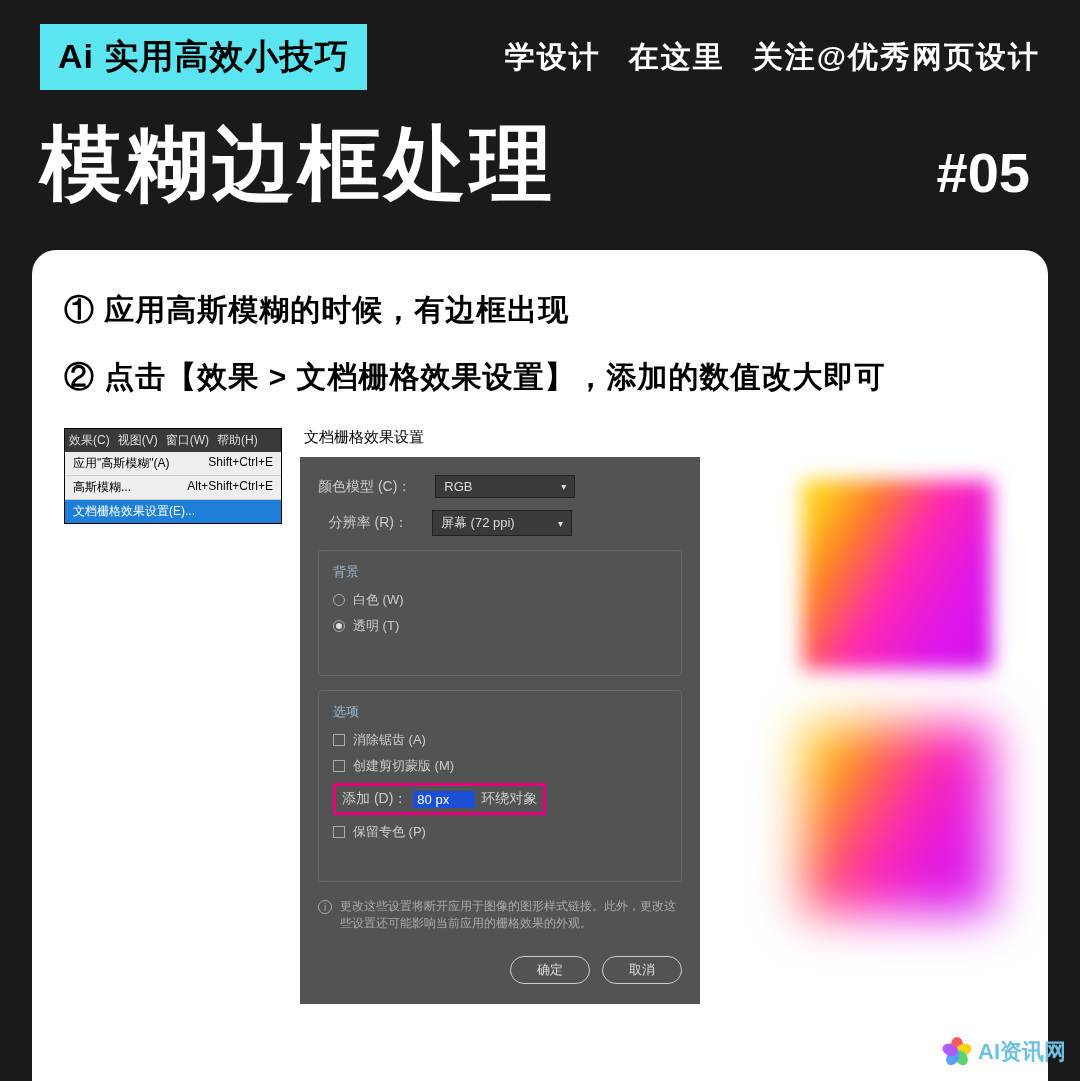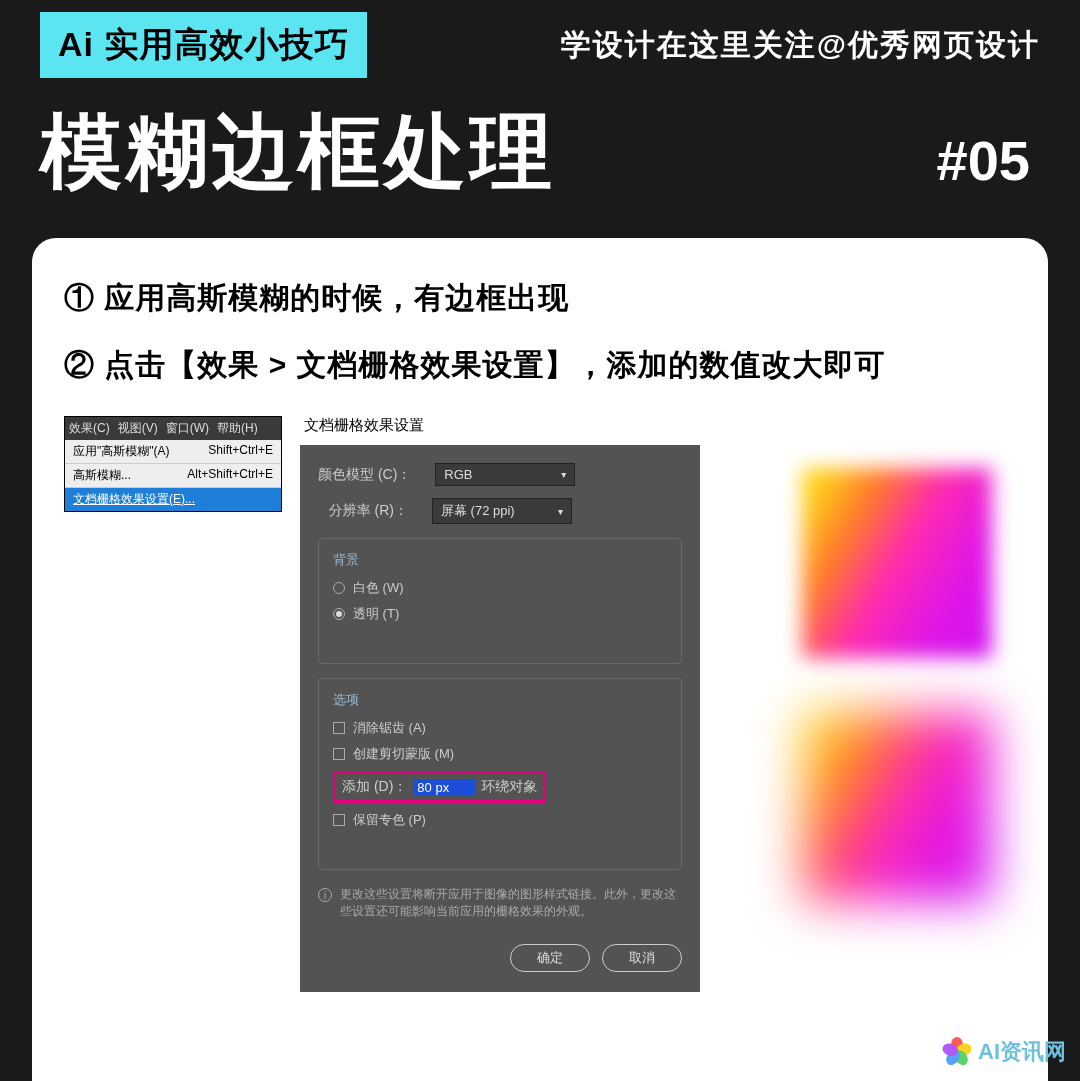--- a/index.html
+++ b/index.html
@@ -7,36 +7,37 @@
     width: 1080px;
     height: 1081px;
     background: #1a1a1a;
     font-family: "Microsoft YaHei", "PingFang SC", sans-serif;
     position: relative;
     overflow: hidden;
   }
   .header {
     display: flex;
     align-items: center;
-    padding: 12px 40px 0 40px;
+    padding: 24px 40px 0 40px;
   }
   .badge {
     background: #5ae5f0;
     color: #000;
     font-size: 34px;
     font-weight: 900;
     padding: 10px 18px;
     letter-spacing: 1px;
   }
   .header-right {
     margin-left: auto;
     color: #fff;
     font-size: 30px;
     font-weight: 700;
     display: flex;
+    gap: 28px;
     letter-spacing: 2px;
   }
   .title-row {
     display: flex;
     align-items: baseline;
     padding: 20px 50px 30px 40px;
   }
   .title {
     color: #fff;
     font-size: 82px;
@@ -91,21 +92,20 @@
   .menu-row {
     display: flex;
     justify-content: space-between;
     padding: 3px 8px;
     border-bottom: 1px solid #ccc;
   }
   .menu-row.selected {
     background: #1e7fd8;
     color: #fff;
     border: none;
-    text-decoration: underline;
   }
   
   .dialog-col { flex: 1; max-width: 400px; }
   .dialog-title {
     font-size: 15px;
     color: #000;
     margin-bottom: 10px;
     padding-left: 4px;
   }
   .dialog {

